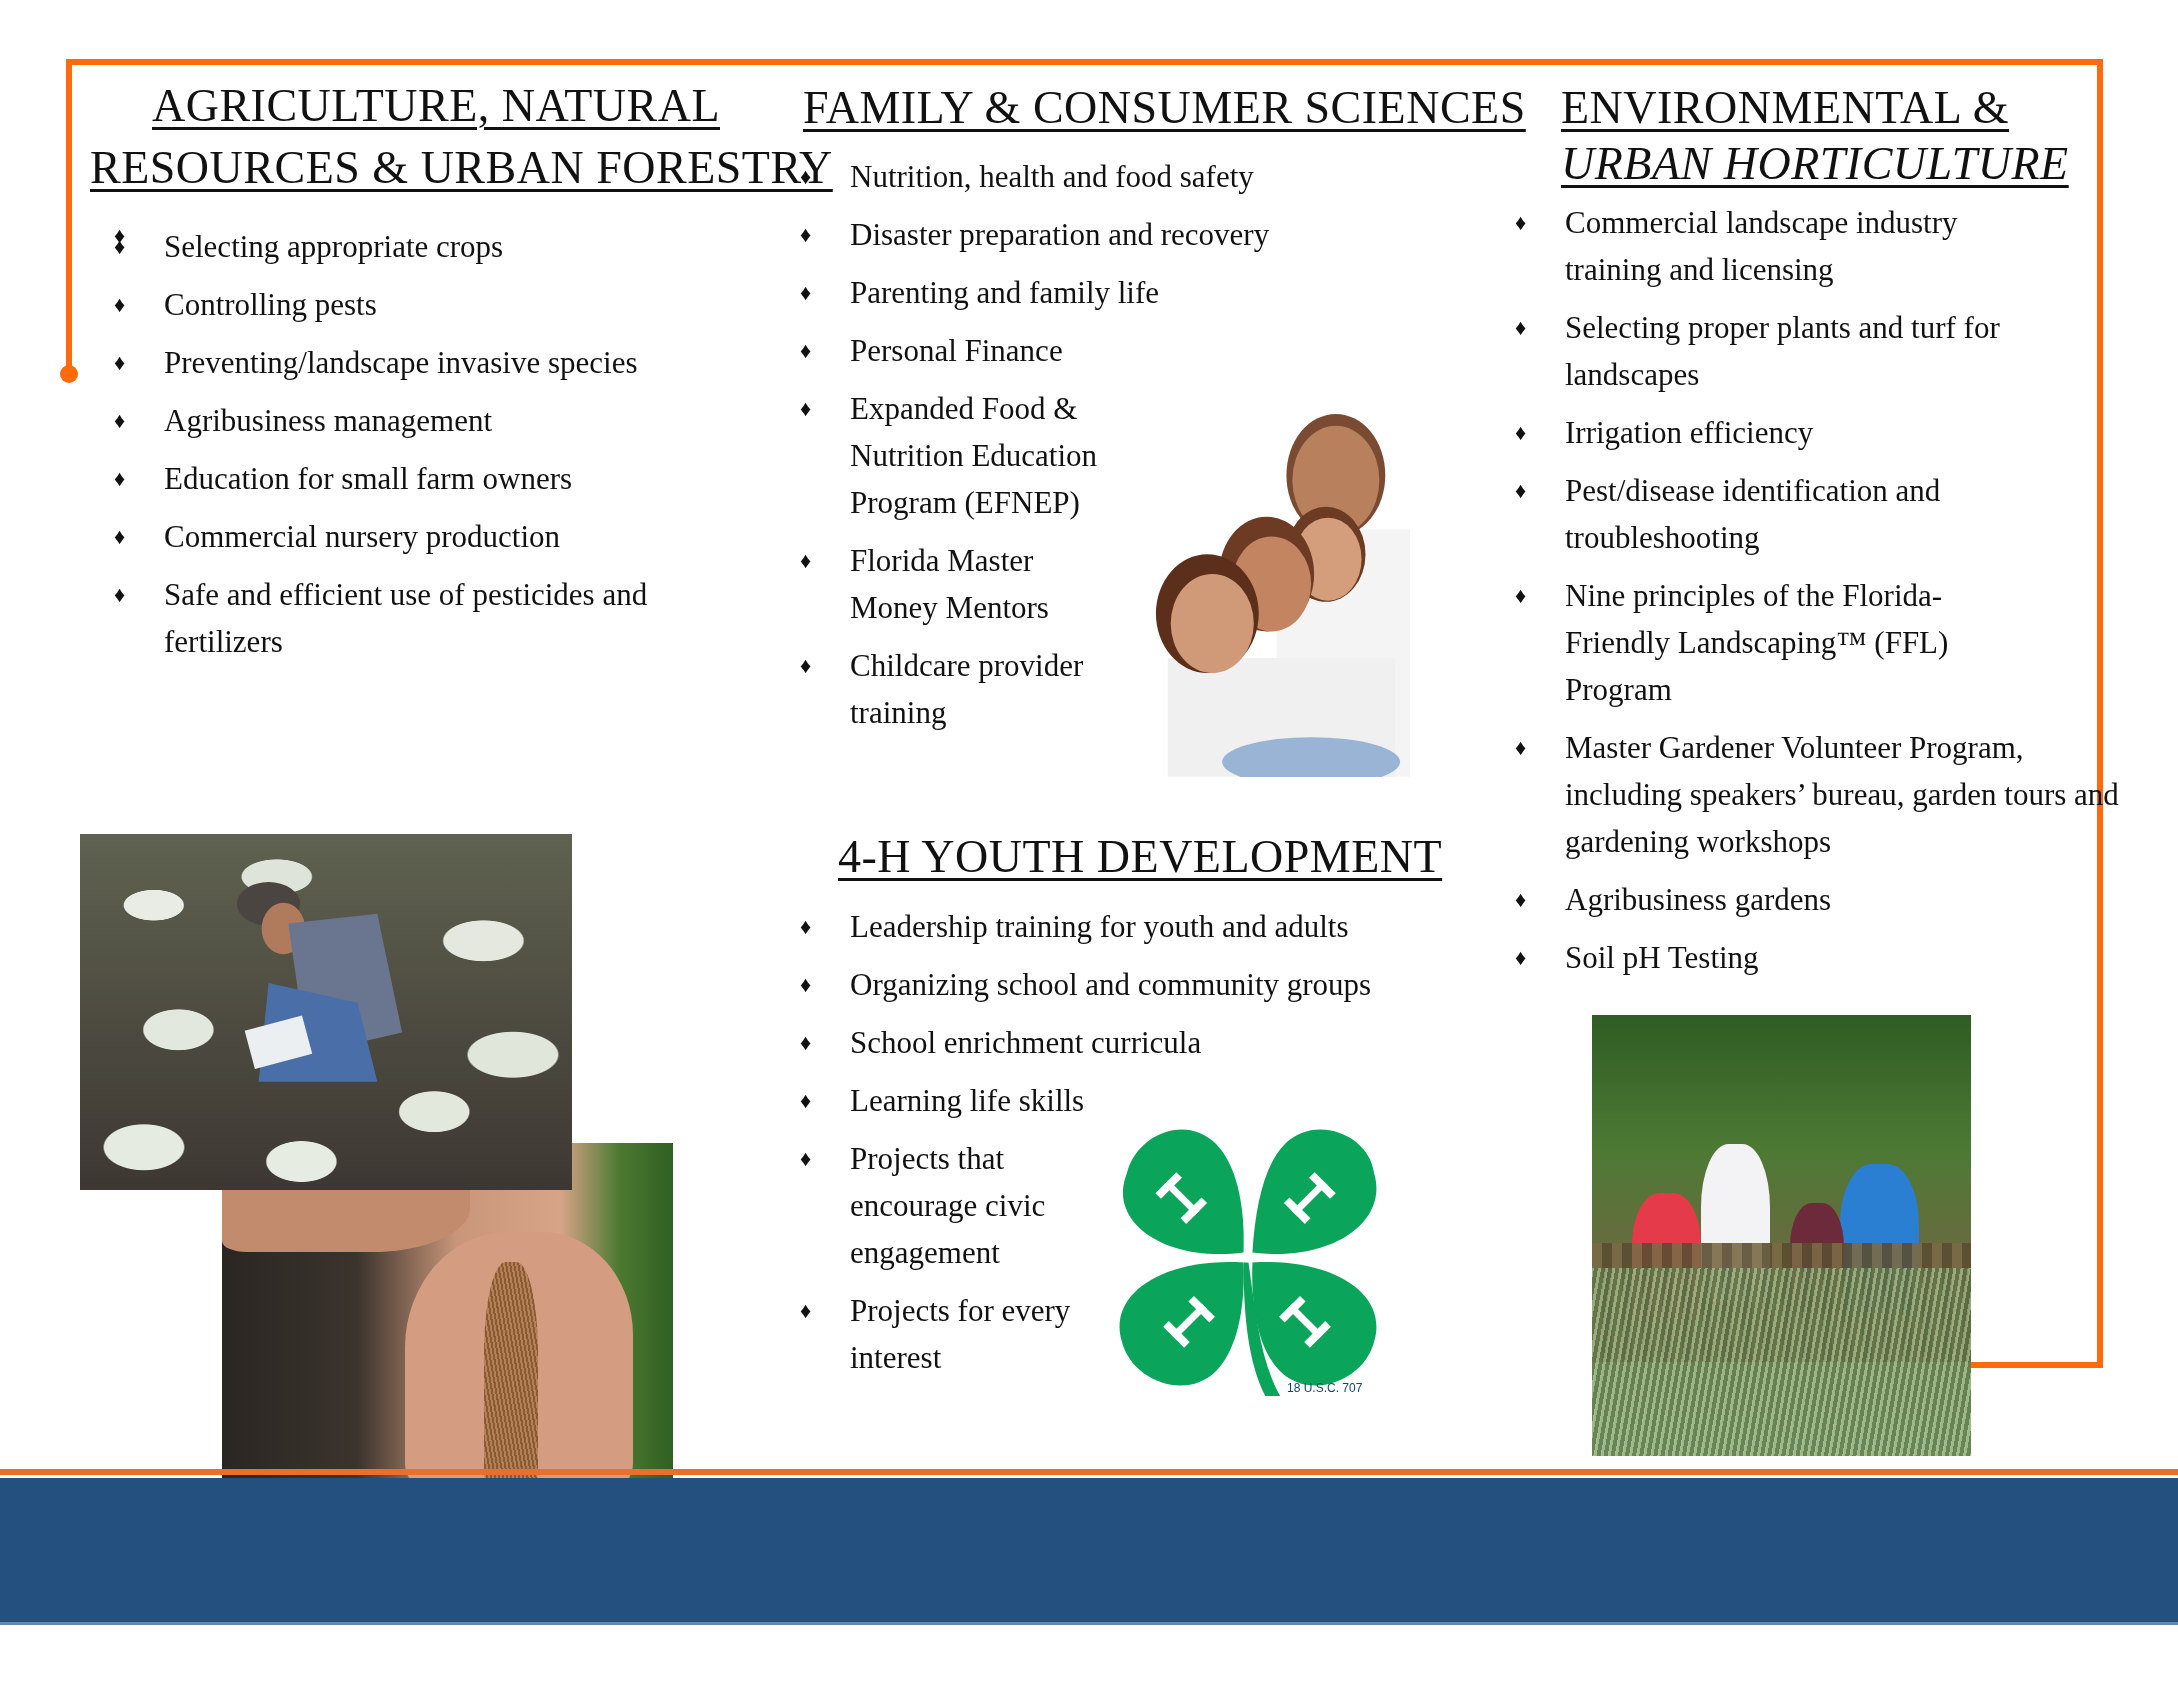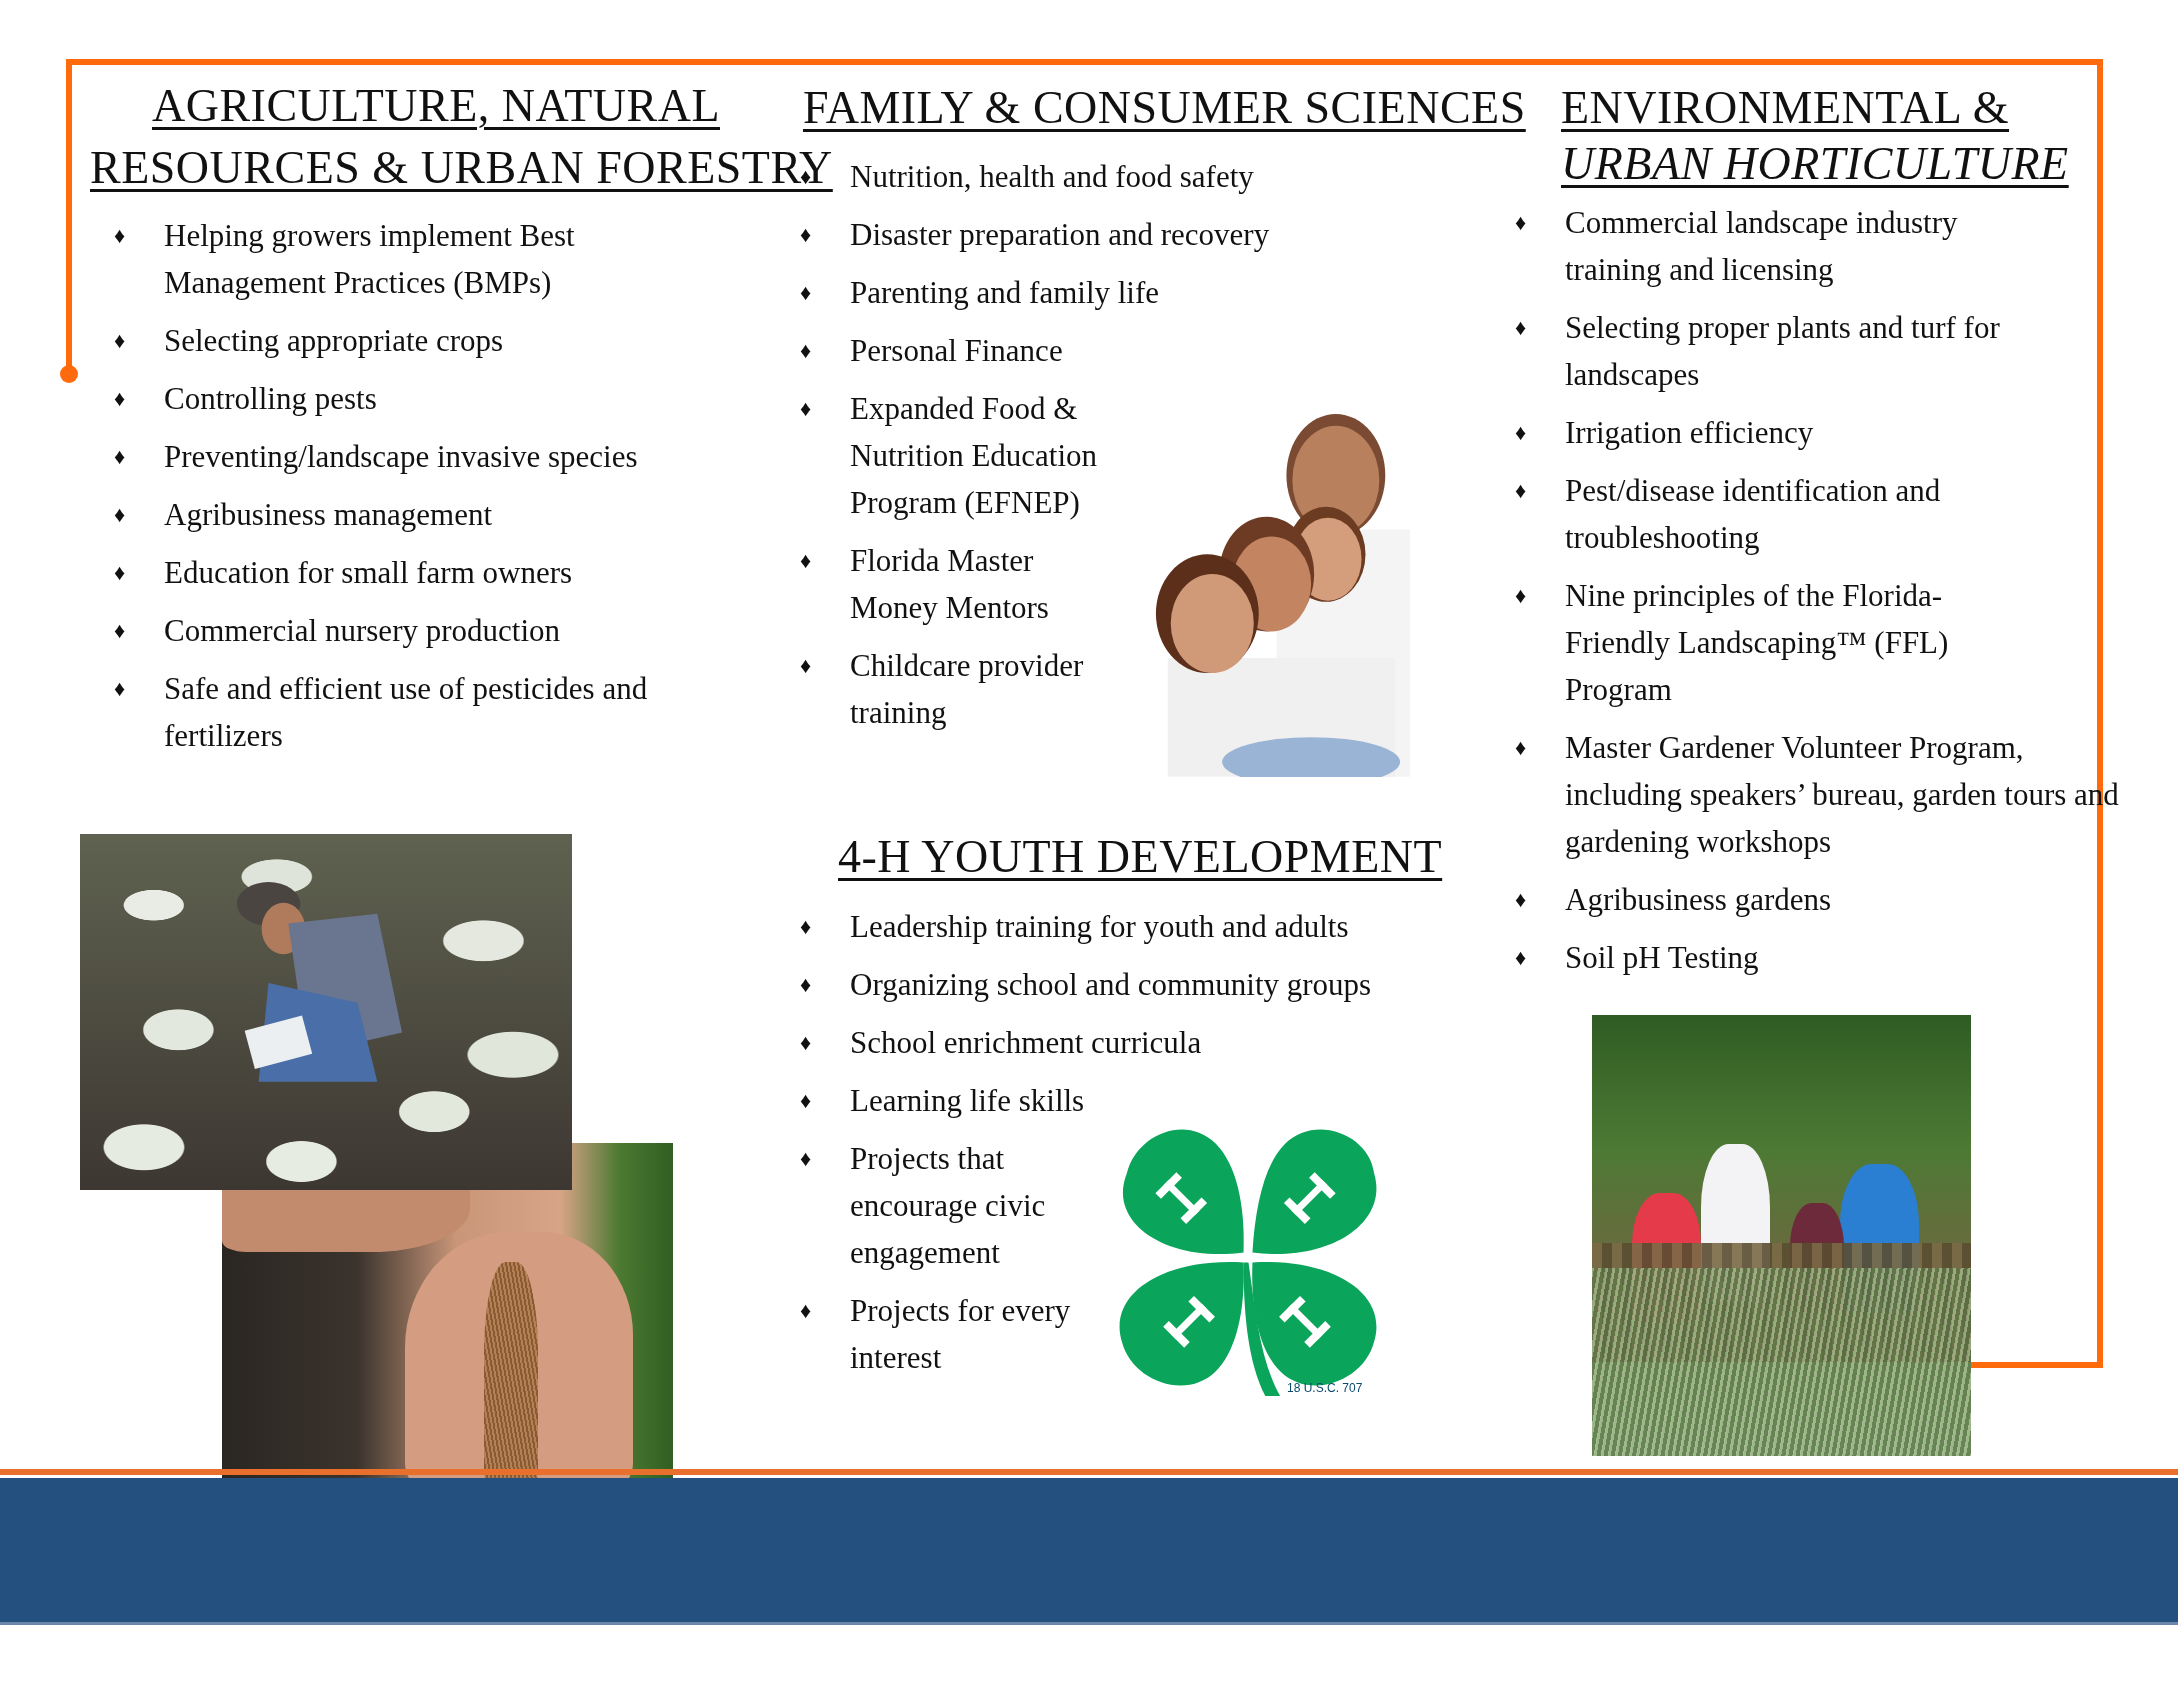--- a/index.html
+++ b/index.html
@@ -59,21 +59,21 @@
 
 <div class="abs frame-top"></div>
 <div class="abs frame-left"></div>
 <div class="abs frame-dot"></div>
 <div class="abs frame-right"></div>
 <div class="abs frame-bottom"></div>
 
 <div class="heading" style="left:152px; top:79px;">AGRICULTURE, NATURAL</div>
 <div class="heading" style="left:90px; top:141px;">RESOURCES &amp; URBAN FORESTRY</div>
 <ul class="list" style="left:114px; top:212px; width:574px;">
-  <li><span class="b">♦</span><span>Helping growers implement Best Management Practices (BMPs)</span></li>
+  <li><span class="b">♦</span></li>
   <li><span class="b">♦</span><span>Selecting appropriate crops</span></li>
   <li><span class="b">♦</span><span>Controlling pests</span></li>
   <li><span class="b">♦</span><span>Preventing/landscape invasive species</span></li>
   <li><span class="b">♦</span><span>Agribusiness management</span></li>
   <li><span class="b">♦</span><span>Education for small farm owners</span></li>
   <li><span class="b">♦</span><span>Commercial nursery production</span></li>
   <li><span class="b">♦</span><span>Safe and efficient use of pesticides and fertilizers</span></li>
 </ul>
 
 <div class="photo hand">

